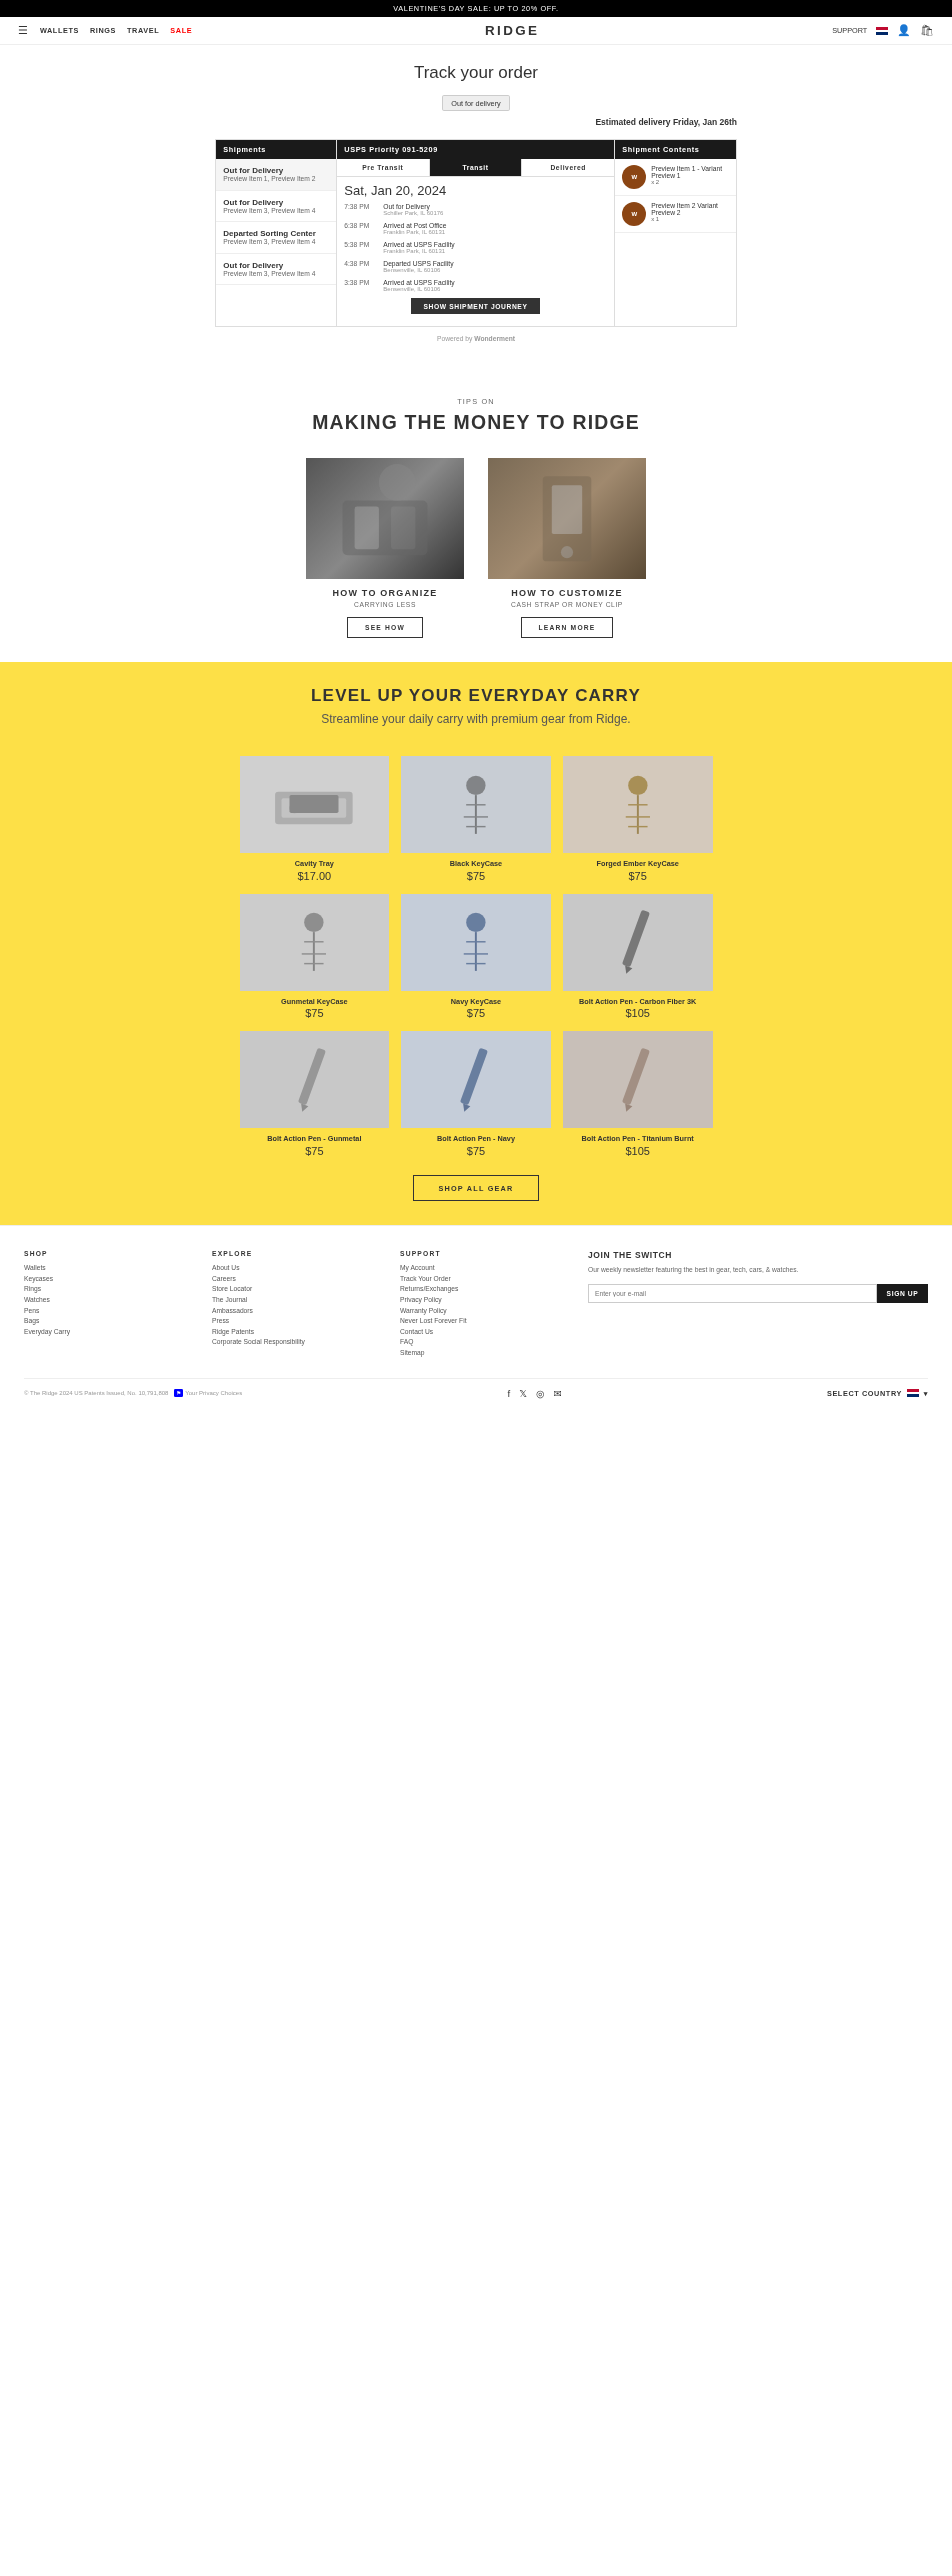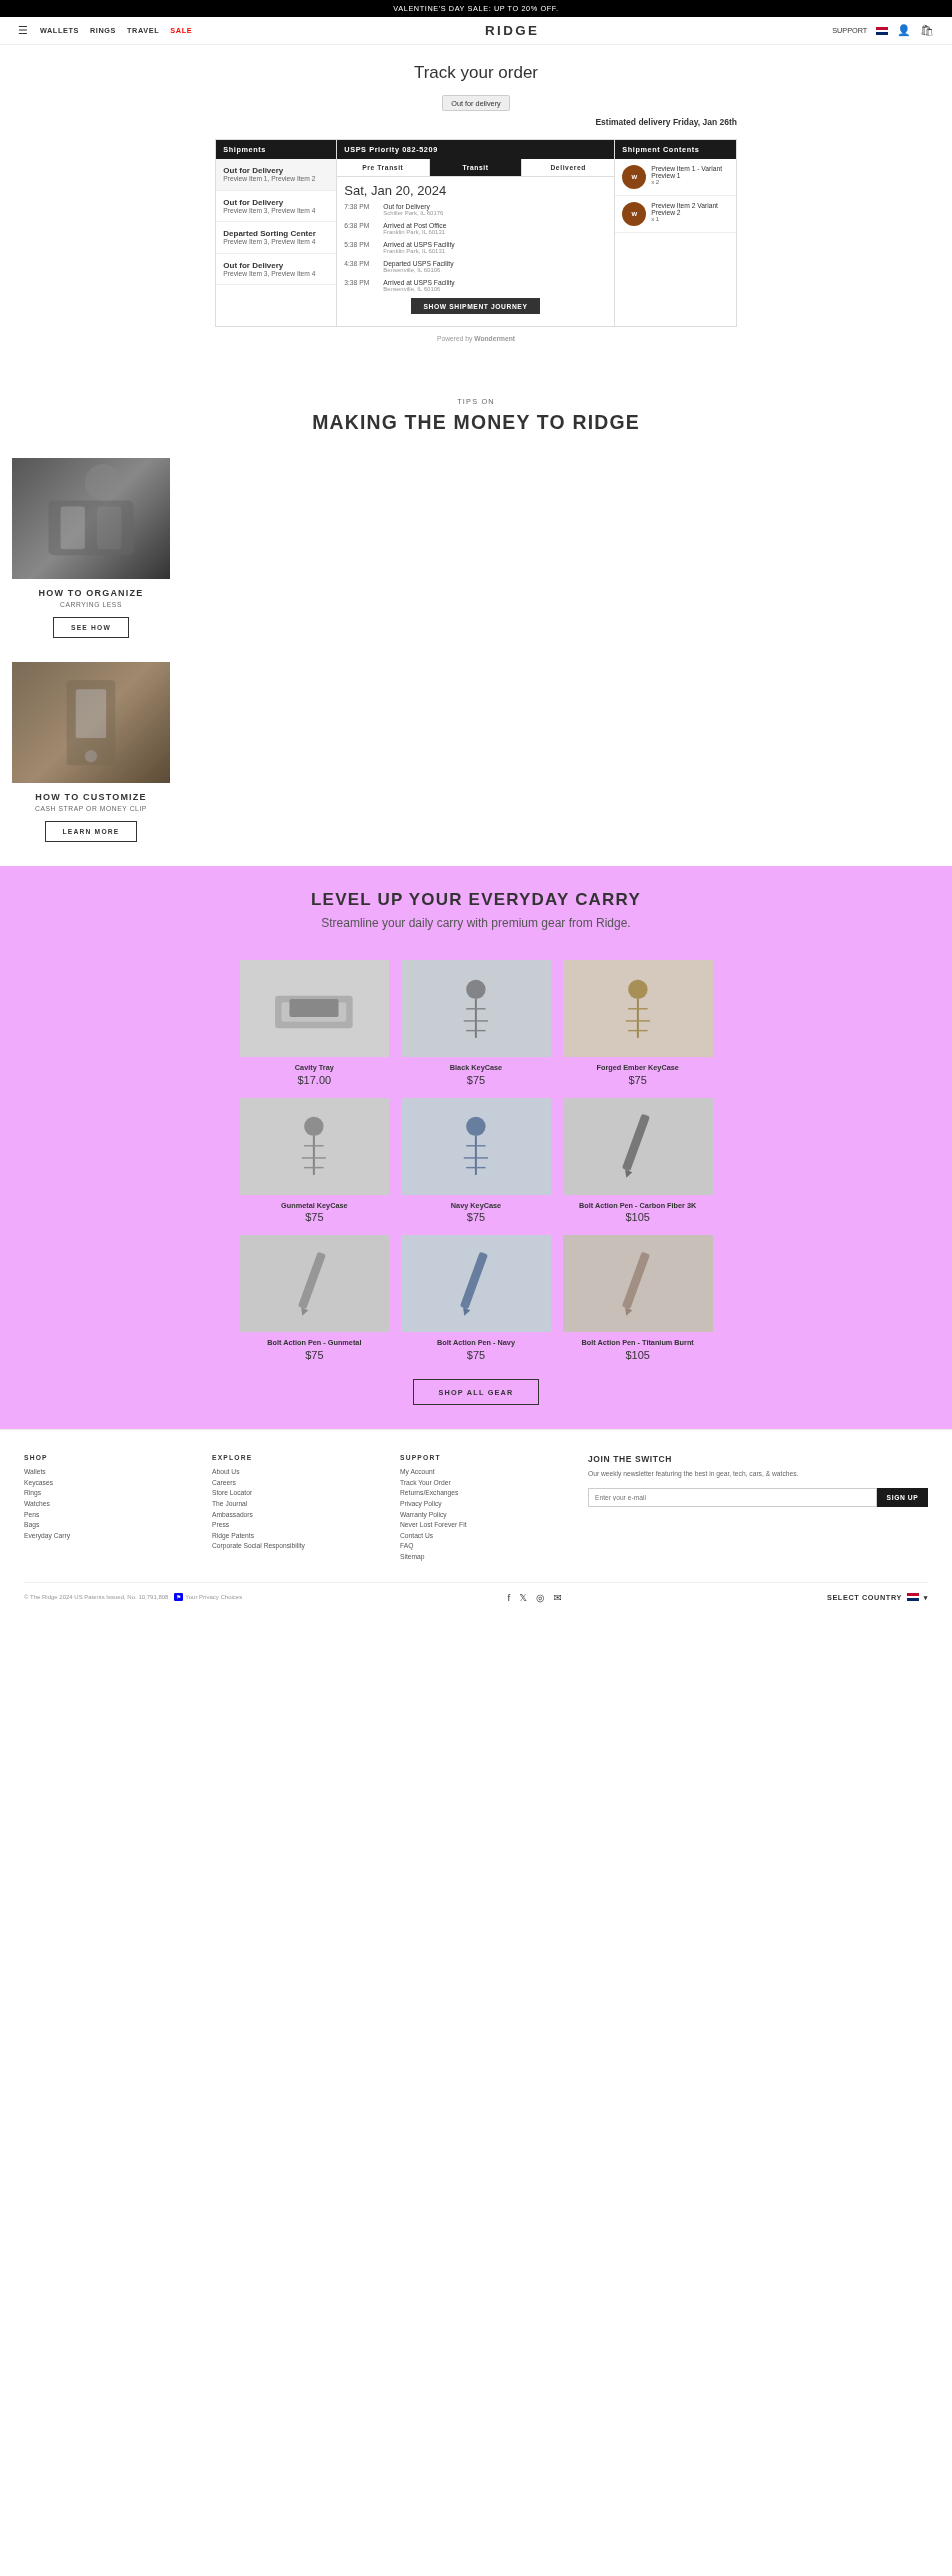--- a/index.html
+++ b/index.html
@@ -138,21 +138,21 @@
     .content-item-info { font-size: 6.7px; }
     .content-item-qty { font-size: 6px; color: #666; }
 
     
     .powered-by { text-align: center; padding: 7.3px; font-size: 6.7px; color: #999; }
 
     
     .tips-section { padding: 30px 12px 24px; text-align: center; }
     .tips-label { font-size: 7.3px; letter-spacing: 1.2px; color: #666; margin-bottom: 4.9px; }
     .tips-title { font-size: 19.4px; font-weight: 900; letter-spacing: 1.2px; margin-bottom: 24px; }
-    .tips-cards { display: flex; justify-content: center; gap: 24px; flex-wrap: wrap; flex-direction: column; }
+    .tips-cards { display: flex; justify-content: center; gap: 24px; flex-wrap: wrap; }
     .tips-card { max-width: 158px; }
     .tips-card-img {
       width: 158px;
       height: 121px;
       background: #888;
       margin-bottom: 9px;
       overflow: hidden;
       position: relative;
     }
     .tips-card-img-organize {
@@ -169,21 +169,21 @@
       padding: 6px 17px;
       font-size: 6.7px;
       font-weight: 700;
       letter-spacing: 1.2px;
       cursor: pointer;
       text-decoration: none;
       color: #333;
     }
 
     
-    .levelup-section { padding: 24px 12px; text-align: center; background: #f0abfc; }
+    .levelup-section { padding: 24px 12px; text-align: center; background: #fde047; }
     .levelup-title { font-size: 17px; font-weight: 900; letter-spacing: 1.2px; margin-bottom: 6px; }
     .levelup-sub { font-size: 12px; color: #555; margin-bottom: 30px; }
     .products-grid {
       display: grid;
       grid-template-columns: repeat(3, 1fr);
       gap: 12px;
       max-width: 473px;
       margin: 0 auto 18px;
     }
     .product-card { text-align: center; }
@@ -312,21 +312,21 @@
         <div class="shipment-item-title">Departed Sorting Center</div>
         <div class="shipment-item-desc">Preview Item 3, Preview Item 4</div>
       </div>
       <div class="shipment-item">
         <div class="shipment-item-title">Out for Delivery</div>
         <div class="shipment-item-desc">Preview Item 3, Preview Item 4</div>
       </div>
     </div>
 
     <div class="shipment-col">
-      <div class="col-header">USPS Priority 082-5209</div>
+      <div class="col-header">USPS Priority 091-5209</div>
       <div class="tracking-tabs">
         <div class="tracking-tab">Pre Transit</div>
         <div class="tracking-tab active">Transit</div>
         <div class="tracking-tab">Delivered</div>
       </div>
       <div class="tracking-events">
         <div class="tracking-date">Sat, Jan 20, 2024</div>
 
         <div class="tracking-event">
           <div class="event-time">7:38 PM</div>

